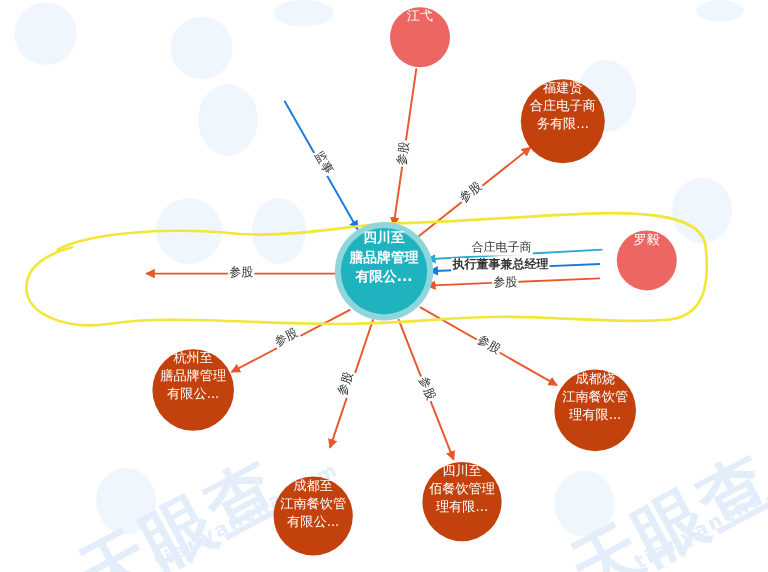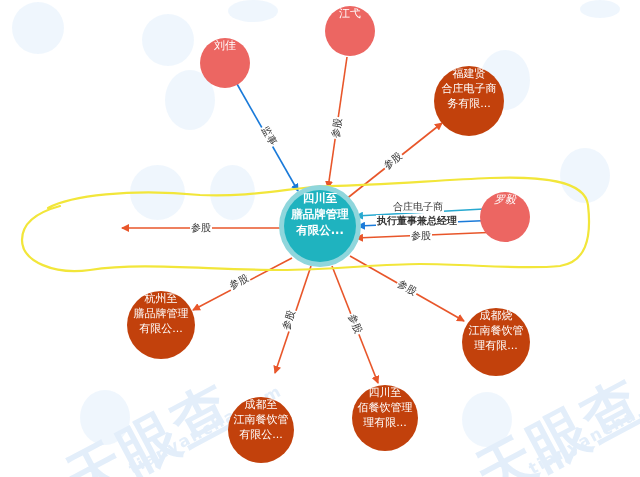--- a/index.html
+++ b/index.html
@@ -95,27 +95,24 @@
   <div class="elabel" style="left:382px;top:155px;transform:rotate(-38deg);">参股</div>
   <div class="elabel" style="left:190px;top:222px;">参股</div>
   <div class="elabel" style="left:392px;top:201px;">合庄电子商</div>
   <div class="elabel" style="left:376px;top:215px;font-weight:bold;">执行董事兼总经理</div>
   <div class="elabel" style="left:410px;top:230px;">参股</div>
   <div class="elabel" style="left:228px;top:276px;transform:rotate(-28deg);">参股</div>
   <div class="elabel" style="left:278px;top:314px;transform:rotate(-72deg);">参股</div>
   <div class="elabel" style="left:344px;top:318px;transform:rotate(68deg);">参股</div>
   <div class="elabel" style="left:396px;top:282px;transform:rotate(30deg);">参股</div>
 
-  <div class="node person" style="left:200px;top:38px;width:50px;height:50px;">
-    <span>刘佳</span>
-  </div>
   <div class="node person" style="left:325px;top:6px;width:50px;height:50px;">
     <span>江弋</span>
   </div>
-  <div class="node person" style="left:480px;top:192px;width:50px;height:50px;font-style:italic;">
+  <div class="node person" style="left:514px;top:192px;width:50px;height:50px;">
     <span>罗毅</span>
   </div>
 
   <div class="node center" style="left:284px;top:190px;width:72px;height:72px;">
     <div>
       <span>四川至</span>
       <span>膳品牌管理</span>
       <span>有限公...</span>
     </div>
   </div>

